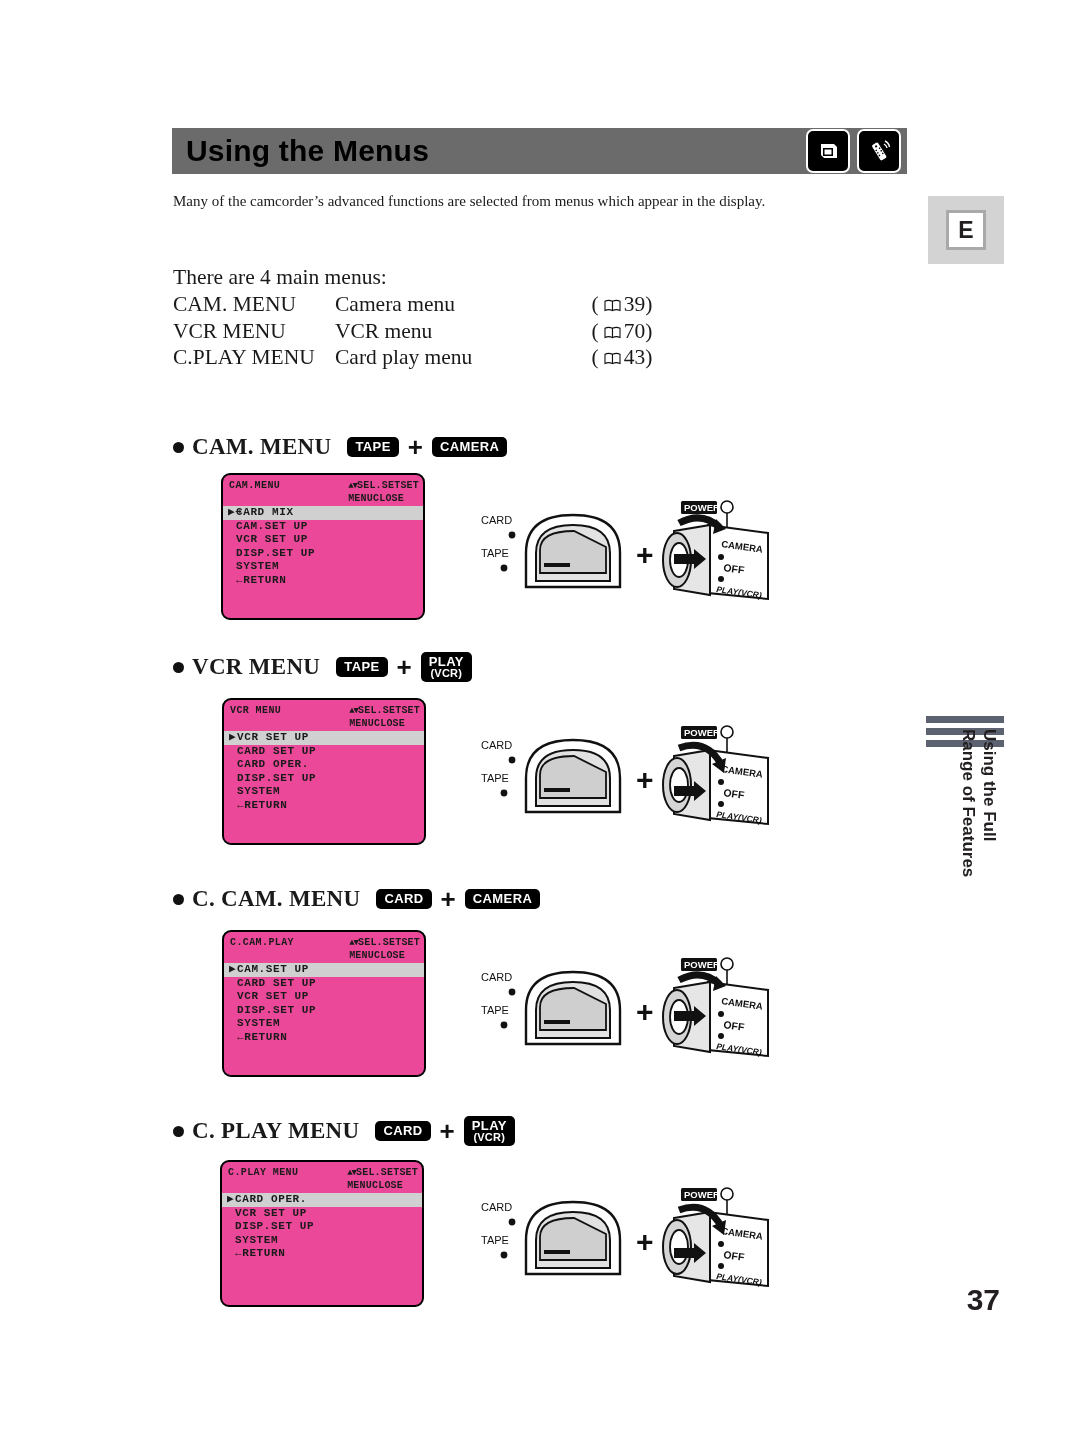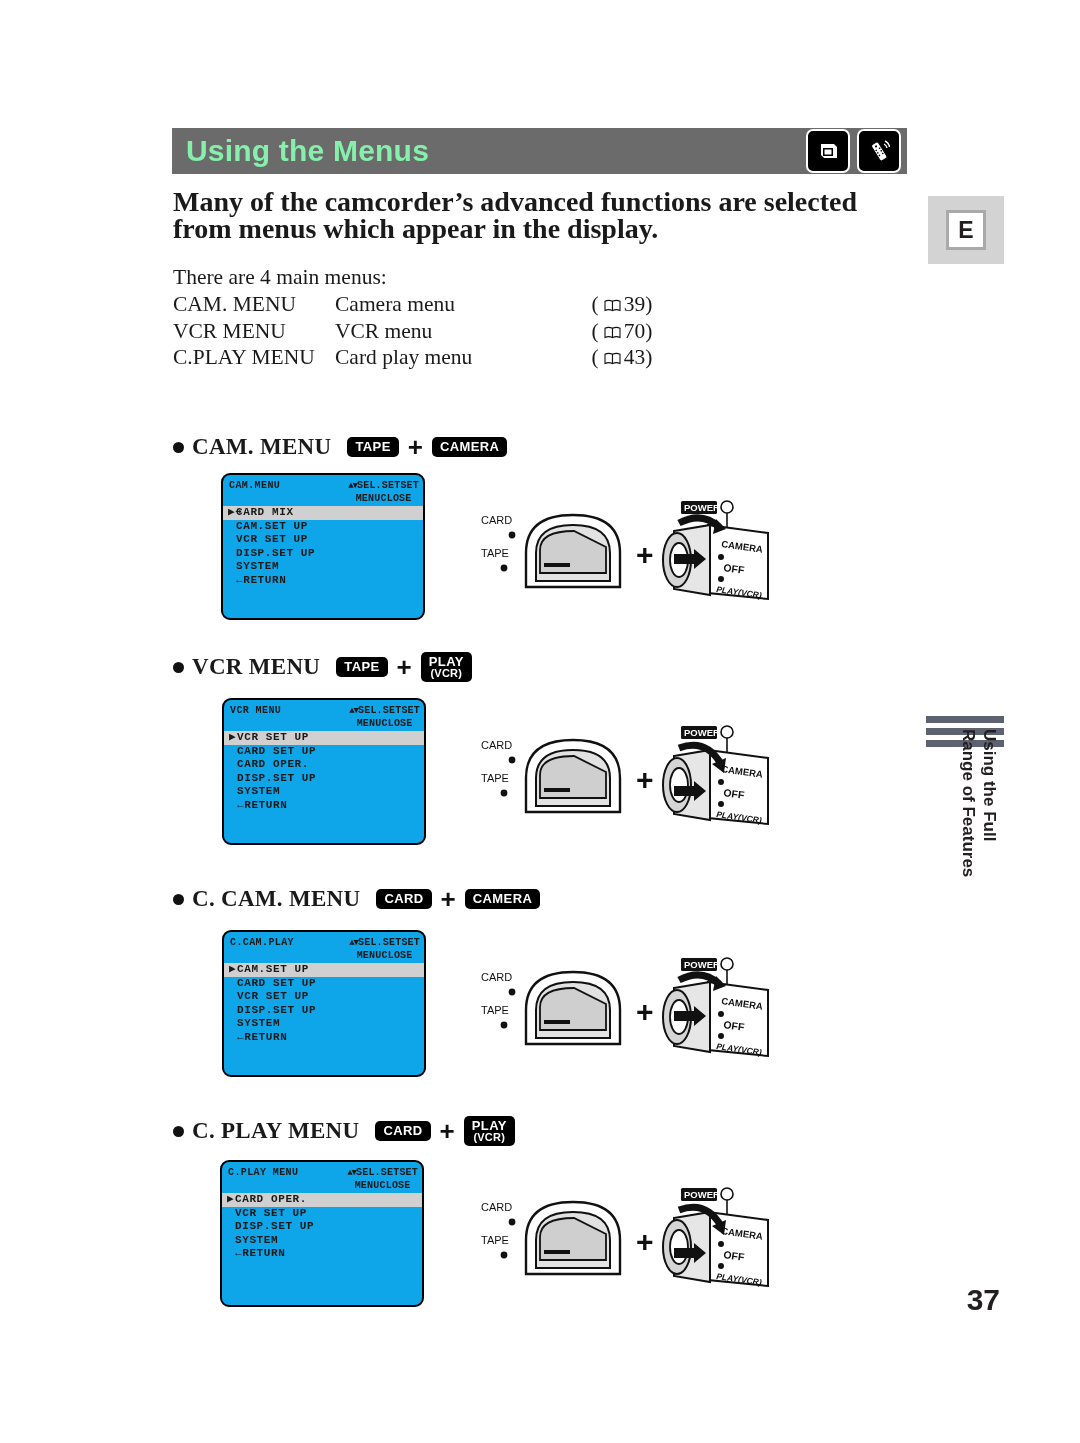--- a/index.html
+++ b/index.html
@@ -12,21 +12,21 @@
   }
 
   
   .header-bar{
     position:absolute;left:172px;top:128px;width:735px;height:46px;
     background:#6b6b6b;
     display:flex;align-items:center;
   }
   .header-title{
     font-family:"Liberation Sans", sans-serif;
-    font-weight:bold;font-size:30px;color:#86efac;
+    font-weight:bold;font-size:30px;color:#000000;
     margin-left:14px;letter-spacing:0.2px;
   }
   .header-icons{
     position:absolute;right:6px;top:50%;transform:translateY(-50%);
     display:flex;gap:7px;
   }
   .hicon{
     width:40px;height:40px;background:#000;border:2px solid #fff;border-radius:7px;
     display:flex;align-items:center;justify-content:center;
   }
@@ -38,21 +38,21 @@
   }
   .e-inner{
     width:34px;height:34px;background:#ffffff;border:3px solid #a9a9a9;
     display:flex;align-items:center;justify-content:center;
     font-family:"Liberation Sans", sans-serif;font-weight:bold;font-size:23px;color:#231f20;
   }
 
   
   .intro{
     position:absolute;left:173px;top:188px;width:700px;
-    font-size:28px;line-height:27px;font-weight:bold;
+    font-size:15px;line-height:27px;
   }
   .subintro{
     position:absolute;left:173px;top:265px;font-size:21.5px;
   }
 
   
   .menu-table{
     position:absolute;left:173px;top:291px;
     font-size:21.5px;line-height:26.5px;
     border-collapse:collapse;
@@ -89,33 +89,33 @@
   .badge .b2{font-size:11px;letter-spacing:0.2px;}
   .plus{
     font-family:"Liberation Sans", sans-serif;font-weight:bold;font-size:26px;
     margin:0 9px;color:#111;line-height:1;
   }
 
   
   .lcd{
     position:absolute;
     width:200px;height:143px;
-    background:#0ea5e9;border:2px solid #000;border-radius:9px;
+    background:#ec4899;border:2px solid #000;border-radius:9px;
     font-family:"Liberation Mono", monospace;
     overflow:hidden;
   }
   .lcd-head{
     position:relative;height:25px;margin:5px 4px 0 4px;
   }
   .lcd-title{
     position:absolute;left:2px;top:0;
     font-size:10px;font-weight:bold;letter-spacing:0.4px;white-space:nowrap;
   }
   .lcd-hint{
-    position:absolute;right:0;top:0;text-align:center;
+    position:absolute;right:0;top:0;text-align:left;
     font-size:10px;font-weight:bold;letter-spacing:0.2px;line-height:12.5px;
     white-space:nowrap;
     margin-left:44px;
   }
   .lcd-hint .arrows{font-size:9px;letter-spacing:-1px;}
   .lcd-items{margin-top:1px;}
   .lcd-item{
     font-size:11px;font-weight:bold;letter-spacing:0.6px;line-height:13.6px;
     padding-left:5px;white-space:nowrap;
   }

